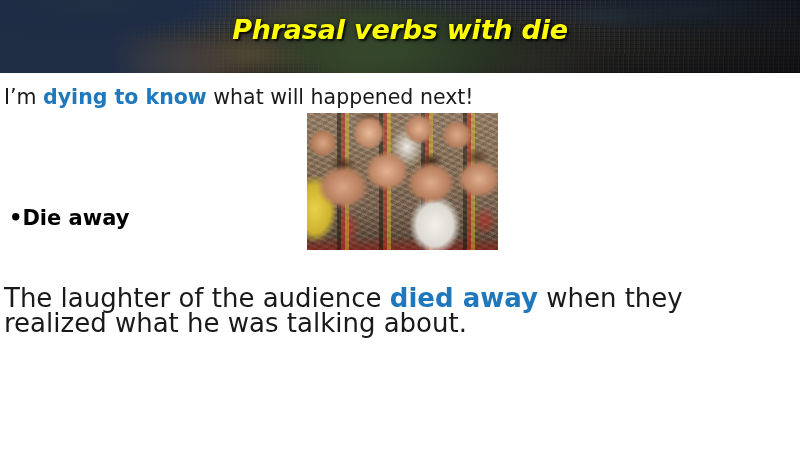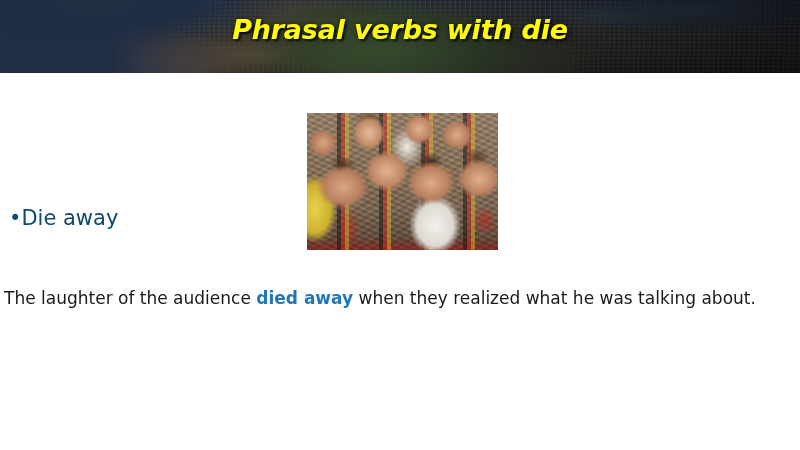--- a/index.html
+++ b/index.html
@@ -91,35 +91,35 @@
     font-size: 20.5px;
     line-height: 25px;
     color: #1a1a1a;
     white-space: nowrap;
   }
   .para {
     position: absolute;
     left: 4px;
     width: 768px;
     font-family: "DejaVu Sans", sans-serif;
-    font-size: 17px;
+    font-size: 26px;
     line-height: 25px;
     color: #1a1a1a;
   }
   .hl {
     color: #1f77bc;
     font-weight: bold;
   }
   .bullet-line {
     position: absolute;
     left: 9px;
     font-family: "DejaVu Sans", sans-serif;
     font-size: 21px;
-    font-weight: normal;
-    color: #0c4a6e;
+    font-weight: bold;
+    color: #000000;
     white-space: nowrap;
   }
 
   #line-intro  { top: 12px; }
   #bullet-die-away { top: 133px; }
   #line-ex1 { top: 179px; }
   #para-ex2 { top: 213px; }
   #para-ex3 { top: 289px; }
 
   
@@ -176,20 +176,21 @@
 
 <div class="slide">
 
   <div class="banner">
     <div class="banner-photo"></div>
     <div class="banner-title">Phrasal verbs with die</div>
   </div>
 
   <div class="body-area">
 
+    <div class="line" id="line-intro"><span>I’m </span><span class="hl">dying to know</span><span> what will happened next!</span></div>
 
     <div class="bullet-line" id="bullet-die-away"><span>•</span><span>Die away</span></div>
 
 
     <div class="para" id="para-ex2"><span>The laughter of the audience </span><span class="hl">died away</span><span> when they realized what he was talking about.</span></div>
 
 
   </div>
 
   <div class="crowd-photo">

